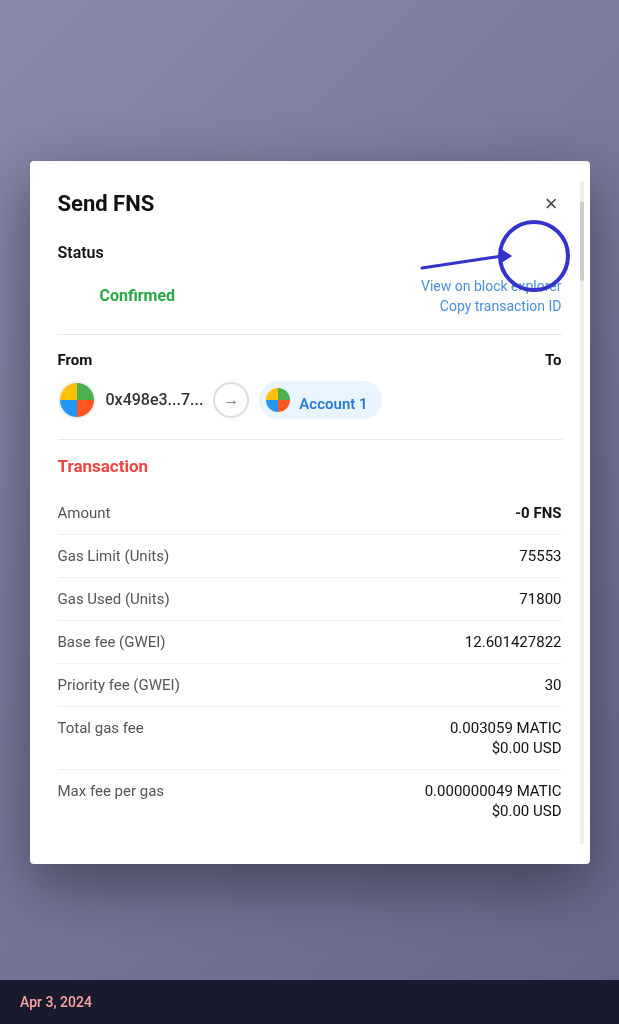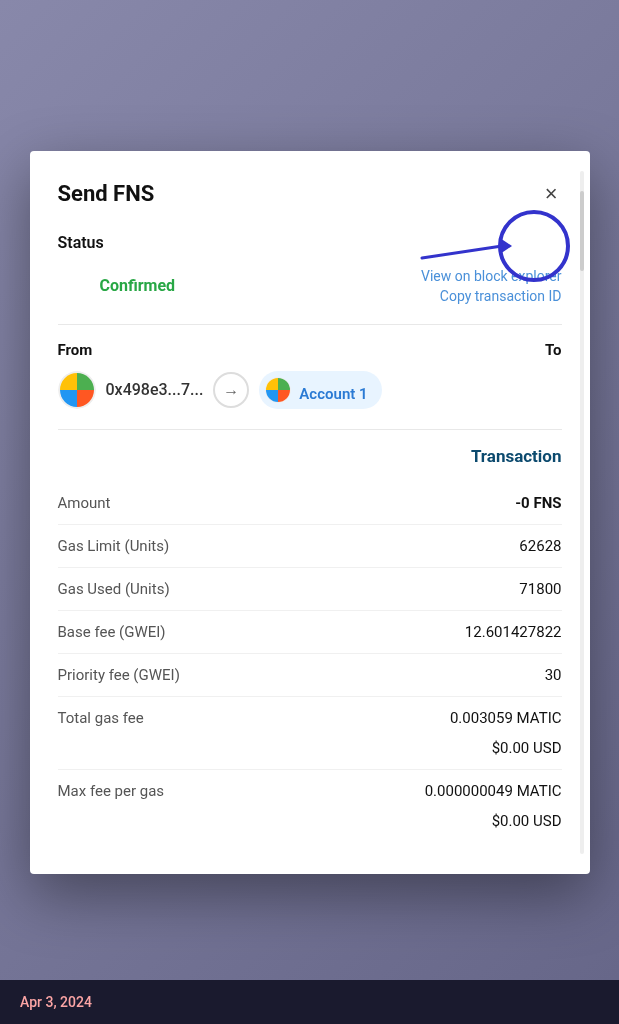--- a/index.html
+++ b/index.html
@@ -193,23 +193,22 @@
 
     .account-chip-label {
       font-size: 15px;
       font-weight: 600;
       color: #2a7ad4;
     }
 
     .transaction-section h3 {
       font-size: 17px;
       font-weight: 700;
-      color: #0c4a6e;
+      color: #ef4444;
       margin-bottom: 16px;
-      text-align: right;
     }
 
     .tx-row {
       display: flex;
       justify-content: space-between;
       align-items: flex-start;
       padding: 12px 0;
       border-bottom: 1px solid #f0f0f0;
     }
 
@@ -231,21 +230,21 @@
     }
 
     .tx-value.bold {
       font-weight: 700;
     }
 
     .tx-value.multi {
       display: flex;
       flex-direction: column;
       align-items: flex-end;
-      gap: 12px;
+      gap: 2px;
     }
 
     .scrollbar-track {
       position: absolute;
       right: 6px;
       top: 20px;
       bottom: 20px;
       width: 4px;
       background: #eee;
       border-radius: 2px;
@@ -341,21 +340,21 @@
     <h3>Transaction</h3>
 
 
     <div class="tx-row">
       <span class="tx-label">Amount</span>
       <span class="tx-value bold">-0 FNS</span>
     </div>
 
     <div class="tx-row">
       <span class="tx-label">Gas Limit (Units)</span>
-      <span class="tx-value">62628</span>
+      <span class="tx-value">75553</span>
     </div>
 
     <div class="tx-row">
       <span class="tx-label">Gas Used (Units)</span>
       <span class="tx-value">71800</span>
     </div>
 
     <div class="tx-row">
       <span class="tx-label">Base fee (GWEI)</span>
       <span class="tx-value">12.601427822</span>

